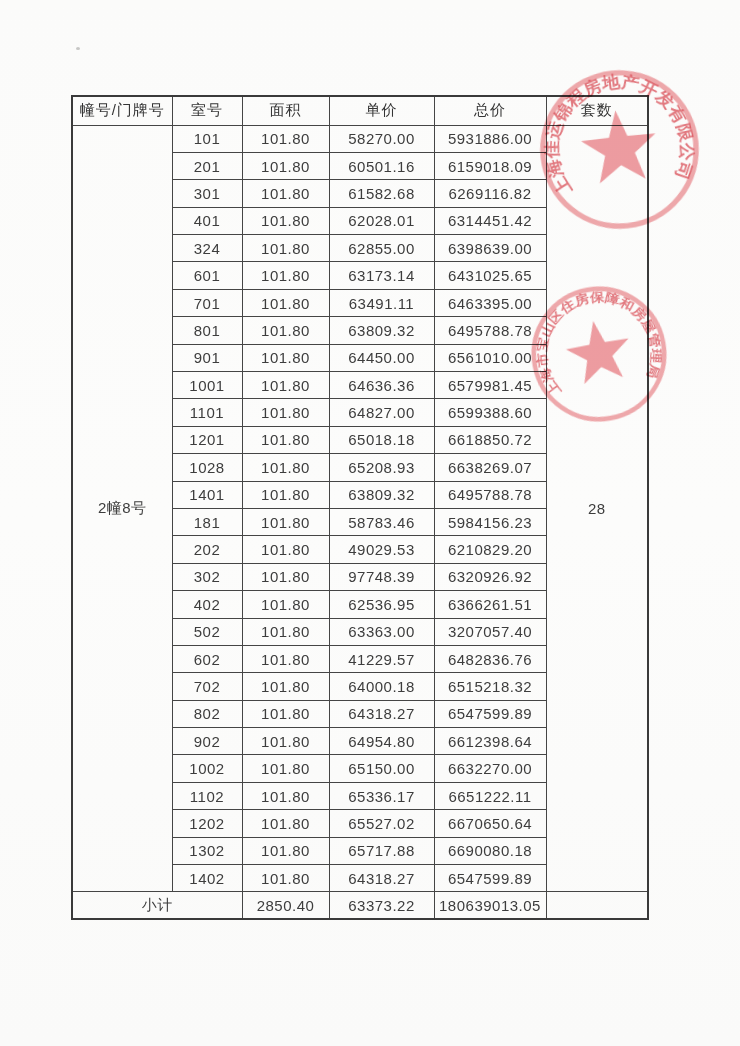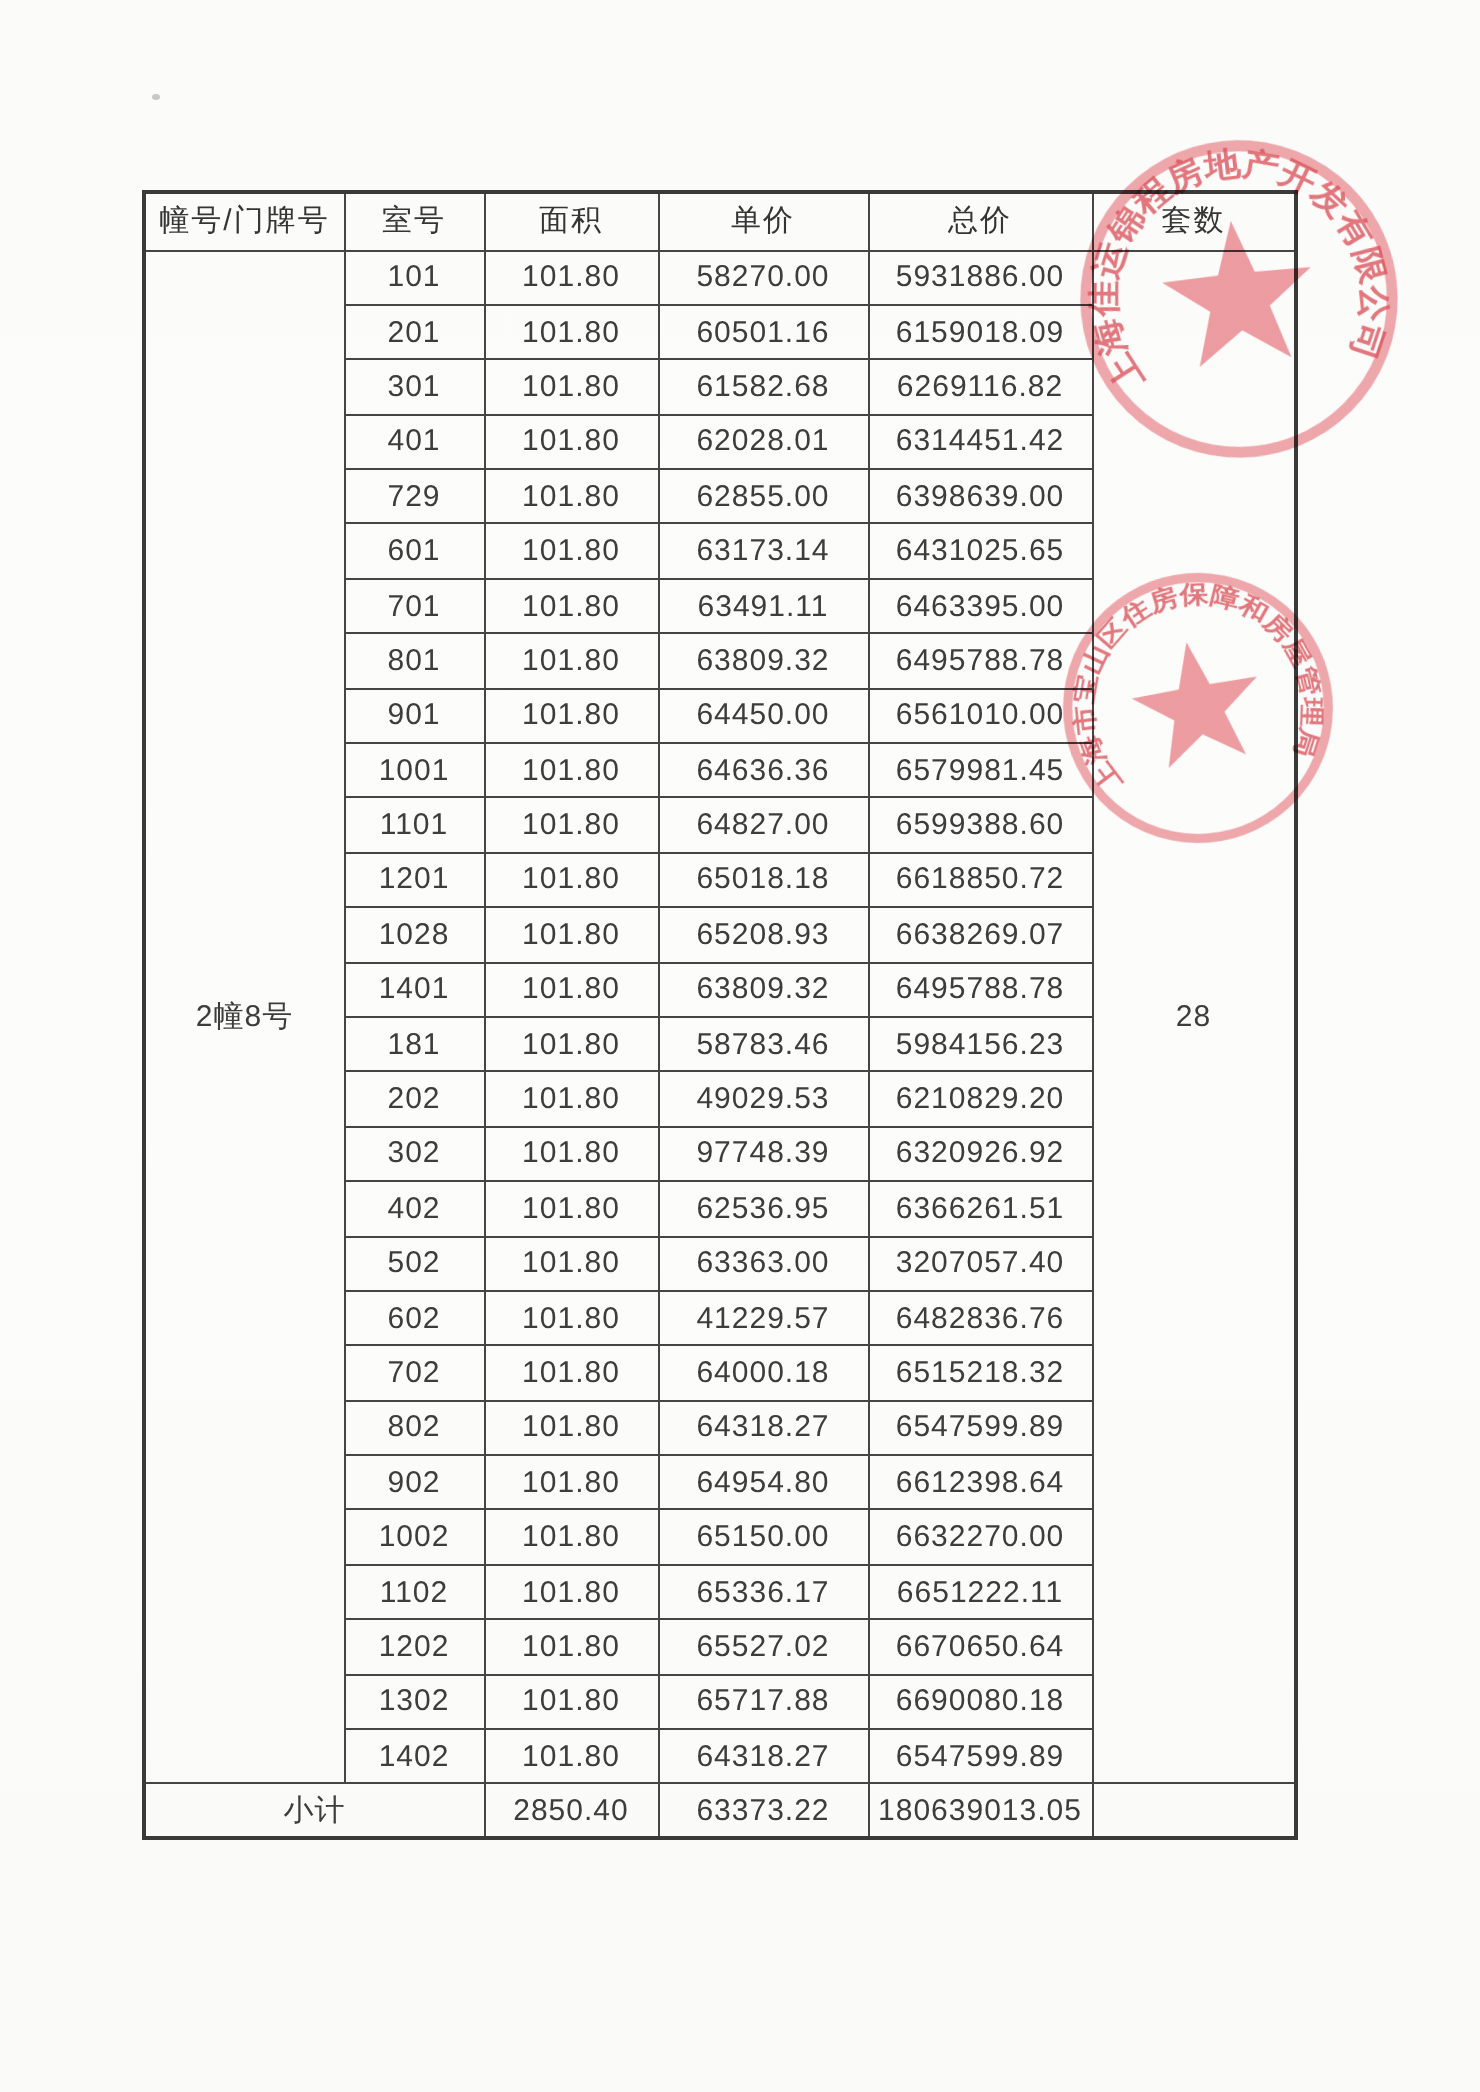--- a/index.html
+++ b/index.html
@@ -126,21 +126,21 @@
           <td>61582.68</td>
           <td>6269116.82</td>
         </tr>
         <tr>
           <td>401</td>
           <td>101.80</td>
           <td>62028.01</td>
           <td>6314451.42</td>
         </tr>
         <tr>
-          <td>729</td>
+          <td>324</td>
           <td>101.80</td>
           <td>62855.00</td>
           <td>6398639.00</td>
         </tr>
         <tr>
           <td>601</td>
           <td>101.80</td>
           <td>63173.14</td>
           <td>6431025.65</td>
         </tr>

